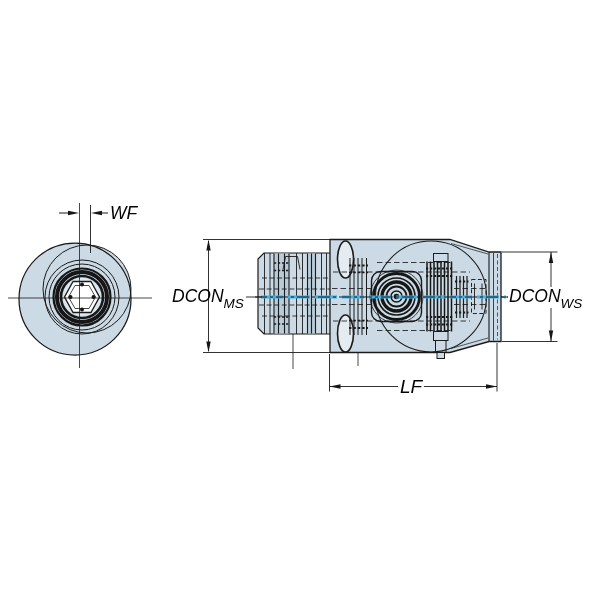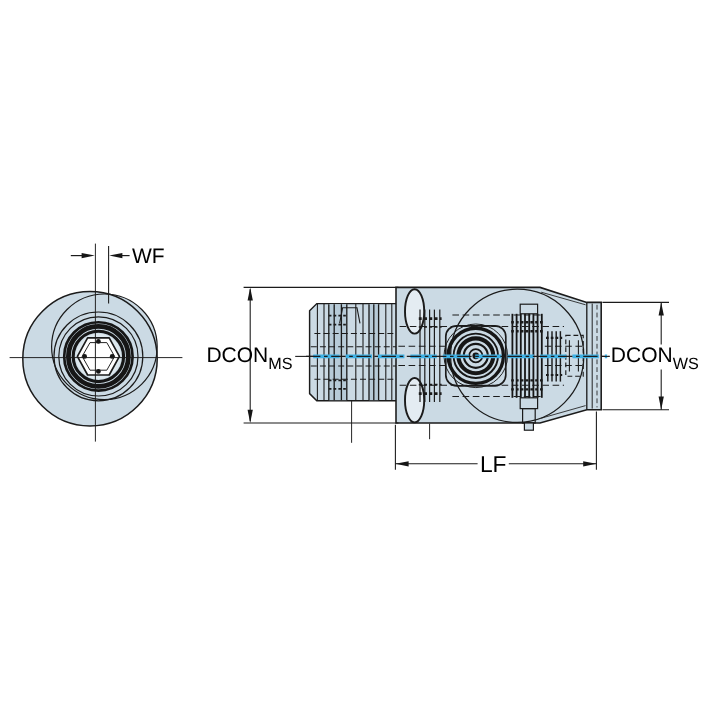--- a/index.html
+++ b/index.html
@@ -5,21 +5,21 @@
   :root{
     --body-fill:#cbdae4;
     --outline:#1b1b1b;
     --centerline:#3eb1e5;
     --inner-fill:#dde8ee;
     --groove-fill:#b7cbd8;
     --slot-fill:#e4ecf2;
     --background:#ffffff;
   }
   html,body{margin:0;padding:0;background:var(--background);}
-  .stage{width:600px;height:600px;position:relative;background:var(--background);overflow:hidden;}
+  .stage{width:600px;height:600px;position:relative;background:var(--background);overflow:hidden;font-style:italic;}
   svg{display:block;}
   .ln{stroke:var(--outline);fill:none;}
   .fillbody{fill:var(--body-fill);stroke:var(--outline);}
   .fillslot{fill:var(--slot-fill);stroke:var(--outline);}
   .fillgroove{fill:var(--groove-fill);stroke:none;}
   .dark{stroke:#161616;fill:none;}
   .solidblk{fill:#161616;stroke:none;}
   .cl-cyan{stroke:var(--centerline);fill:none;}
   .lbl{font-family:"Liberation Sans","DejaVu Sans",sans-serif;fill:#000;}
 </style>

